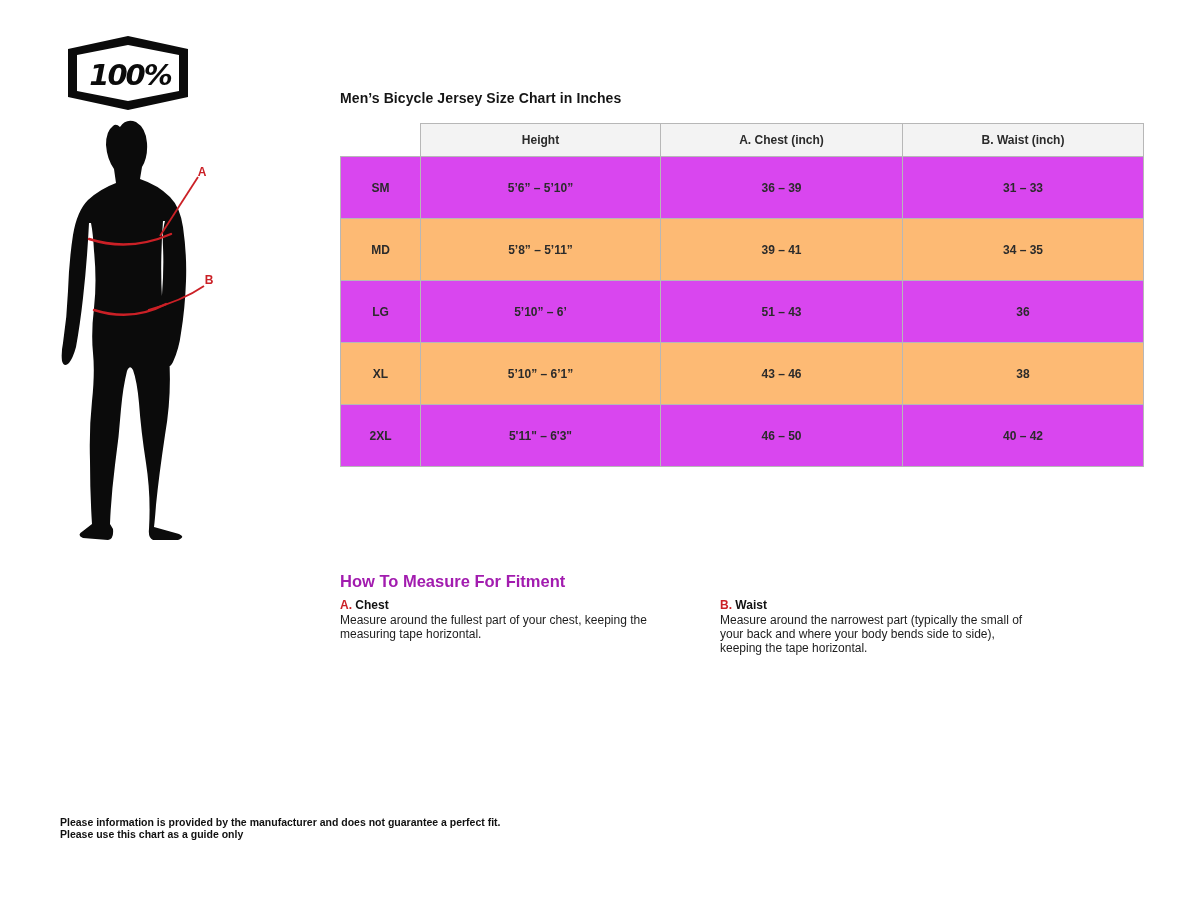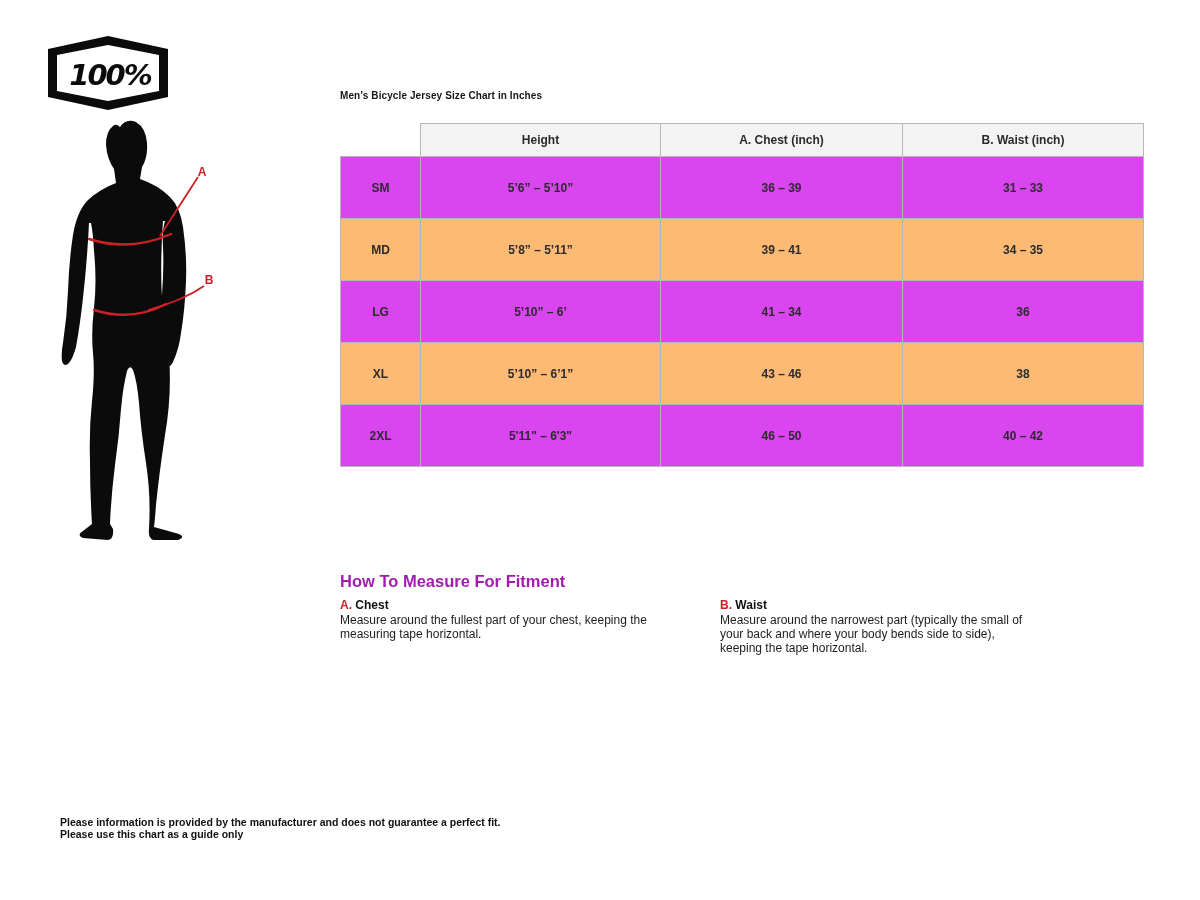--- a/index.html
+++ b/index.html
@@ -1,27 +1,27 @@
 <!DOCTYPE html>
 <html><head>
 <meta charset="utf-8">
 <style>
   * { margin:0; padding:0; box-sizing:border-box; }
   html,body { width:1200px; height:900px; background:#ffffff; overflow:hidden; }
   body { font-family:"Liberation Sans", sans-serif; color:#1d1d1d; position:relative; }
   .abs { position:absolute; }
 
   
-  #logo { left:48px; top:35px; width:100px; height:76px; }
+  #logo { left:68px; top:35px; width:100px; height:76px; }
 
   
   #figure { left:50px; top:103px; width:172px; height:450px; }
 
   
-  #chart-title { left:340px; top:90px; font-size:10px; font-weight:bold; color:#151515; letter-spacing:0.1px; }
+  #chart-title { left:340px; top:90px; font-size:14px; font-weight:bold; color:#151515; letter-spacing:0.1px; }
 
   
   #size-table { left:340px; top:123px; }
   table { border-collapse:collapse; table-layout:fixed; width:803px; }
   th, td { border:1px solid #b7b7b7; text-align:center; vertical-align:middle;
            font-size:12px; font-weight:bold; color:#2b2b2b; }
   thead th { height:33px; background:#f3f3f3; }
   thead th.corner { border:none; background:transparent; }
   tbody td { height:62px; background:#fdba74; }
   tbody tr.alt td { background:#d946ef; }
@@ -110,21 +110,21 @@
       </tr>
       <tr>
         <td>MD</td>
         <td>5’8” – 5’11”</td>
         <td>39 – 41</td>
         <td>34 – 35</td>
       </tr>
       <tr class="alt">
         <td>LG</td>
         <td>5’10” – 6’</td>
-        <td>41 – 34</td>
+        <td>51 – 43</td>
         <td>36</td>
       </tr>
       <tr>
         <td>XL</td>
         <td>5’10” – 6’1”</td>
         <td>43 – 46</td>
         <td>38</td>
       </tr>
       <tr class="alt">
         <td>2XL</td>

